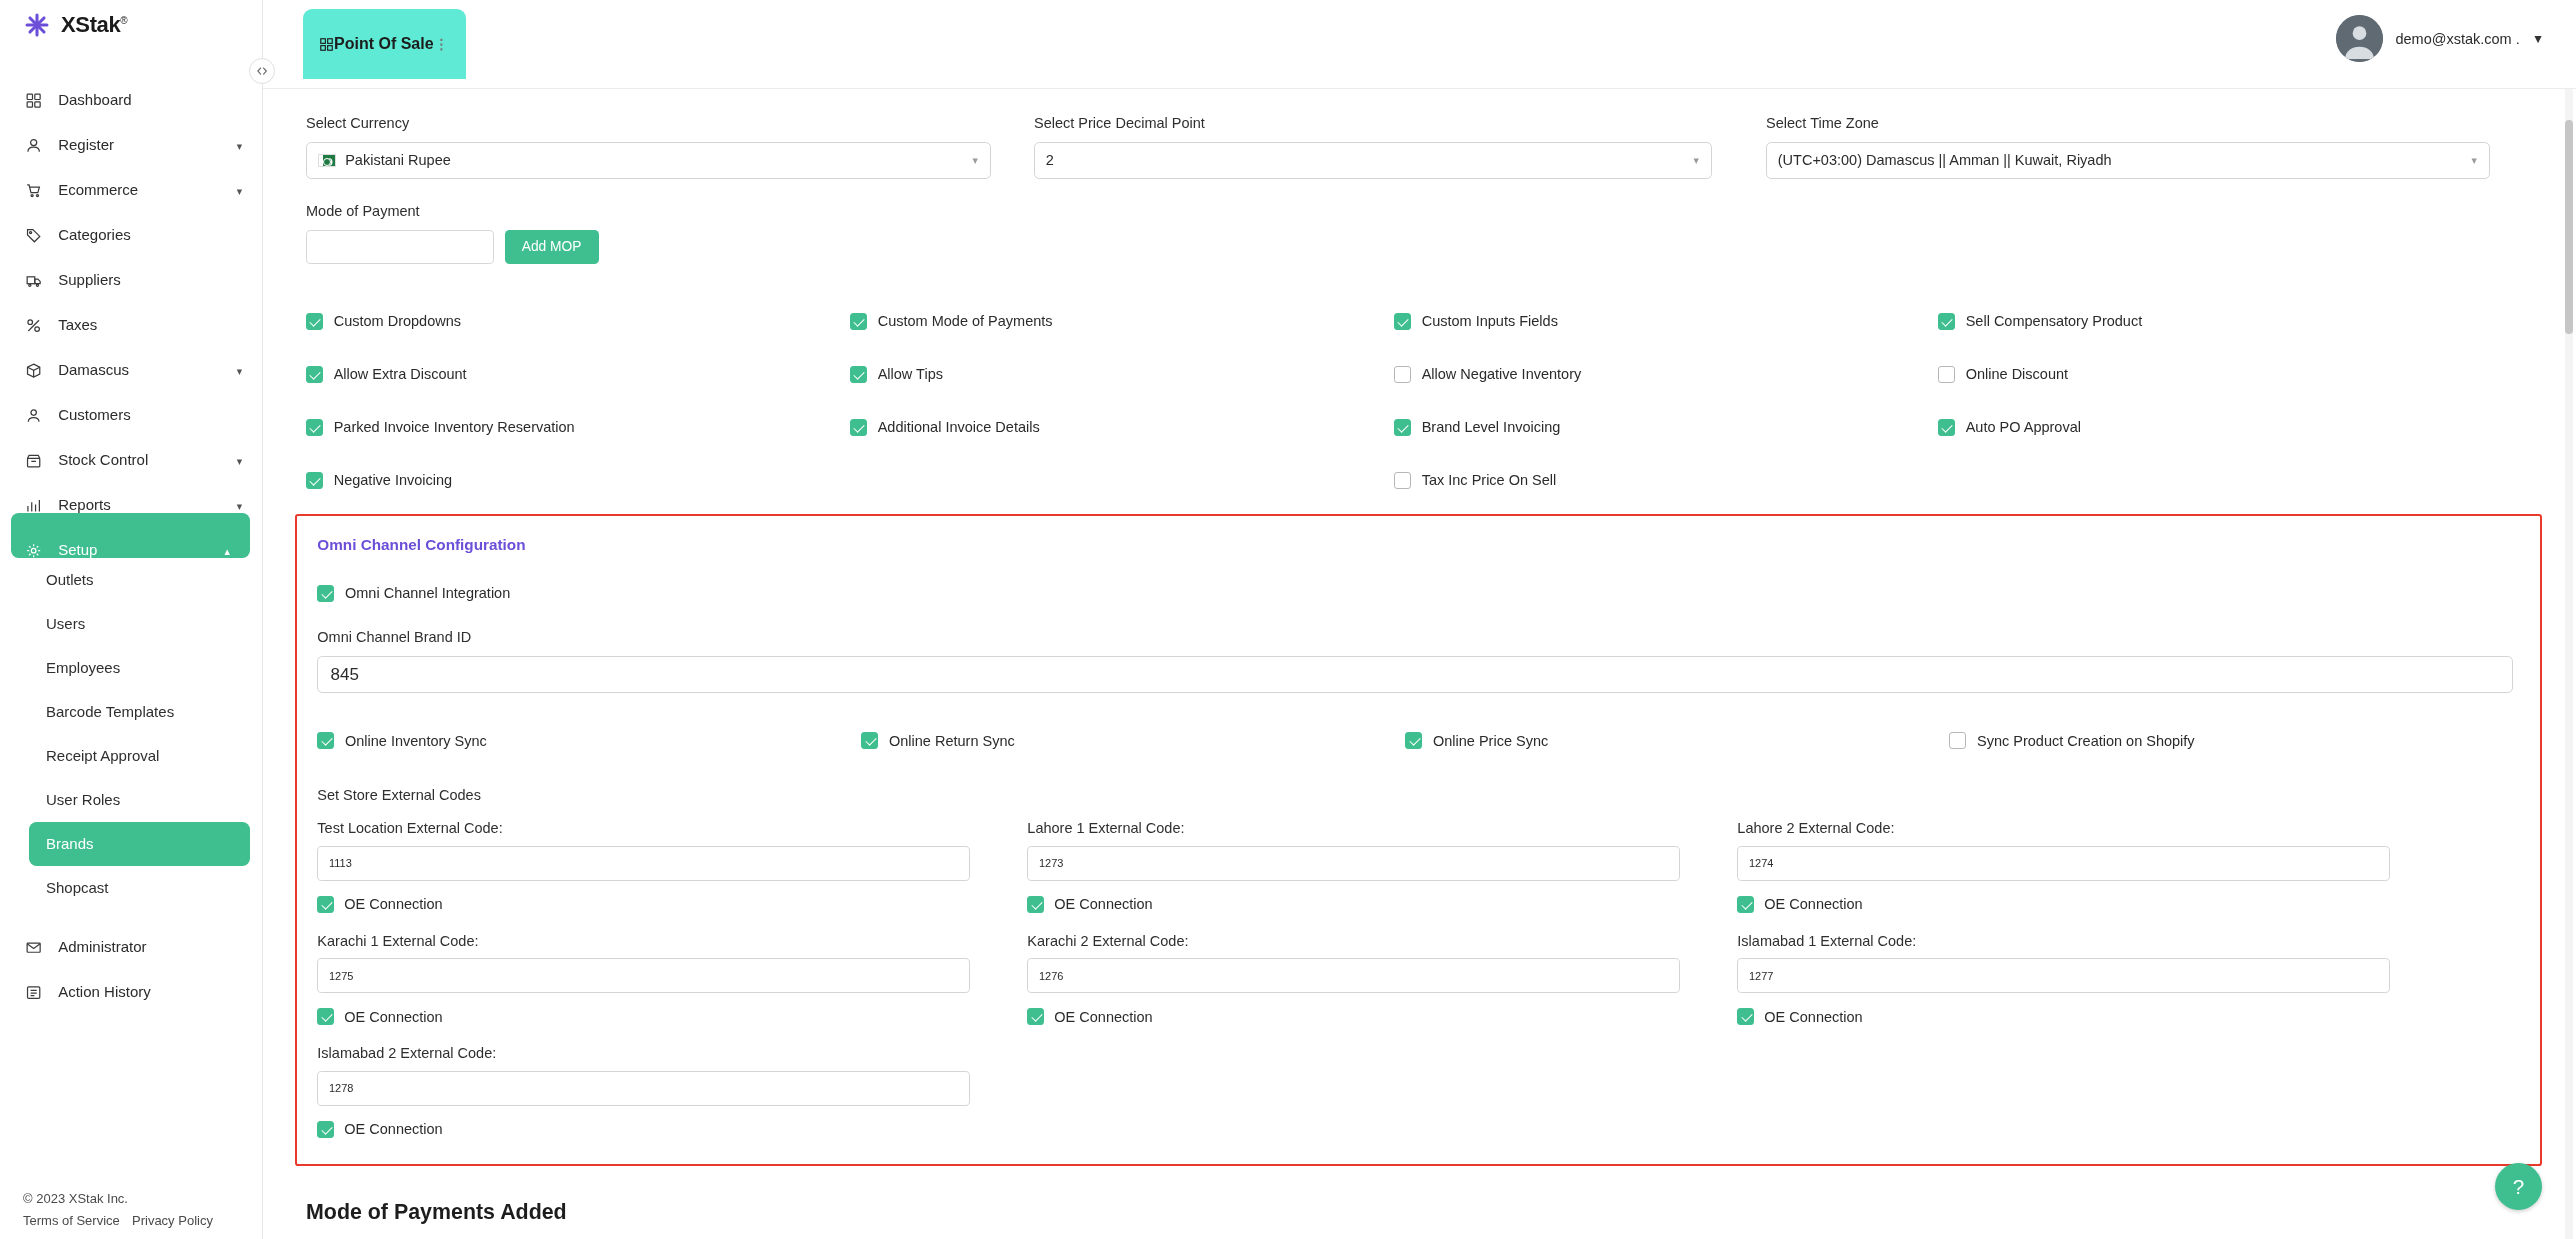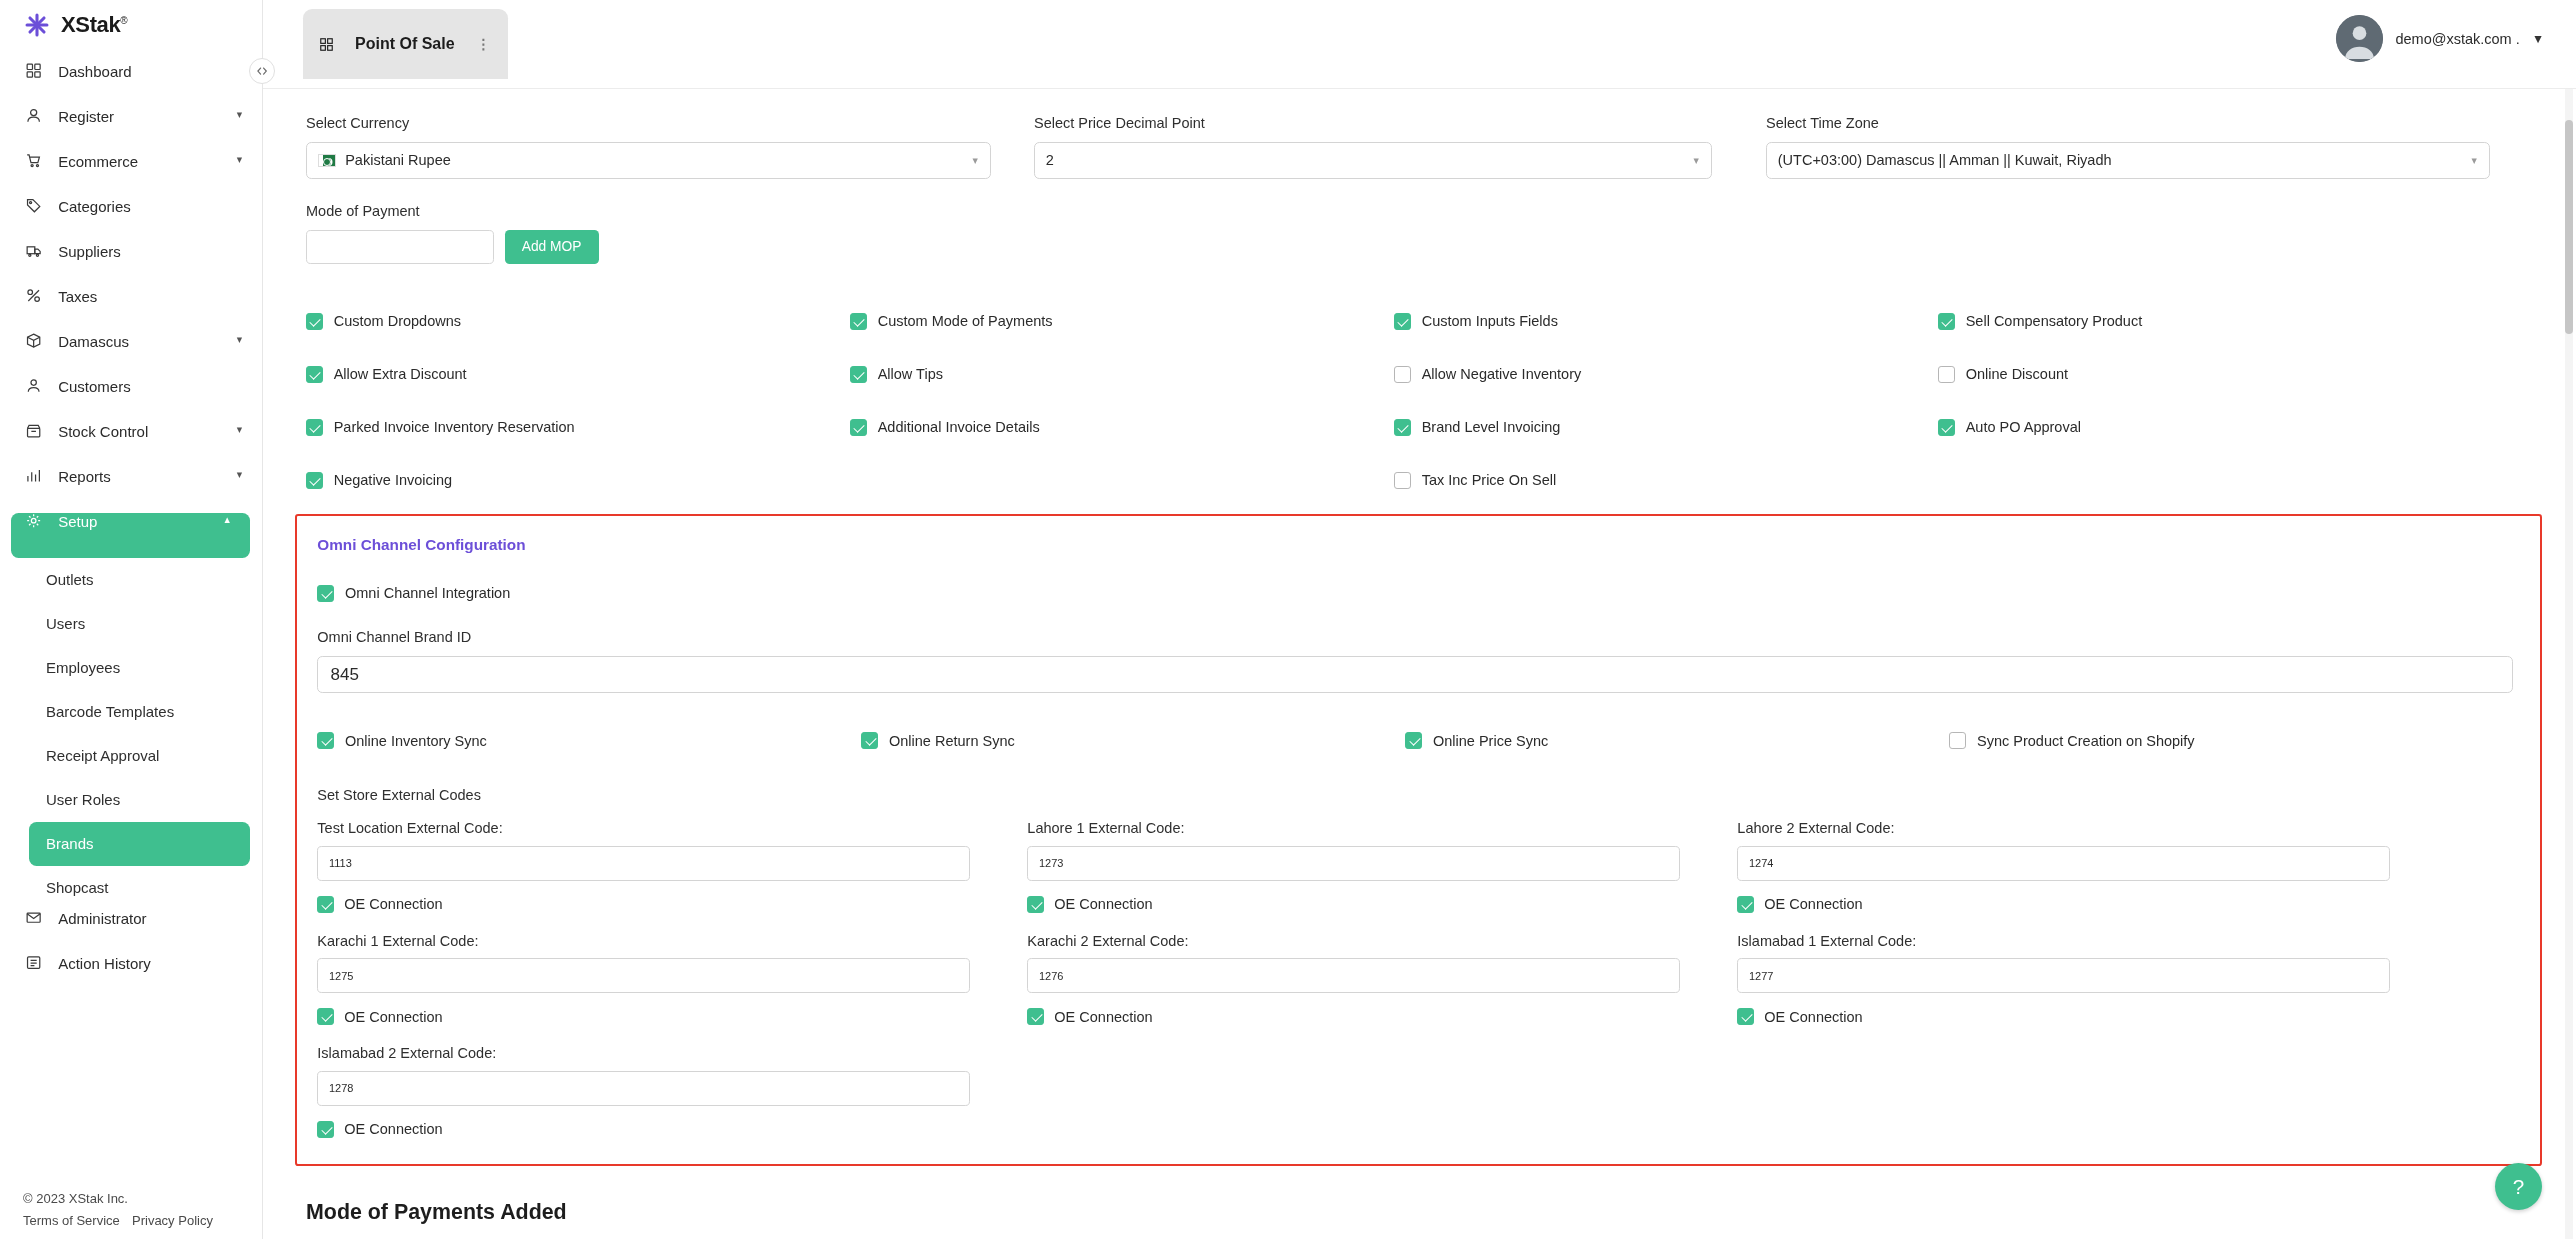--- a/index.html
+++ b/index.html
@@ -42,21 +42,21 @@
     font-size: 22px;
     font-weight: bold;
     color: #1b1b1b;
     letter-spacing: -0.4px;
   }
   .brand-name sup { font-size: 10px; vertical-align: super; font-weight: normal; }
 
   .nav { margin-top: 13.8px; }
   .nav-item {
     display: flex;
-    align-items: flex-start;
+    align-items: flex-end;
     height: 45px;
     padding-left: 26px;
     padding-right: 20px;
     font-size: 15px;
     color: #2b2b2b;
     cursor: pointer;
     position: relative;
   }
   .nav-item .ico {
     width: 23px;
@@ -143,26 +143,26 @@
     display: flex;
     align-items: flex-start;
     position: relative;
     background: #fff;
   }
   .pos-tab {
     margin-top: 9.2px;
     margin-left: 40px;
     height: 70px;
     min-width: 163px;
-    background: #e5e5e5;
+    background: #5eead4;
     border-radius: 9.2px 9.2px 0 0;
     display: flex;
     align-items: center;
     padding: 0 17px;
-    gap: 22px;
+    gap: 1px;
     font-size: 16px;
     font-weight: bold;
     color: #1c1c1c;
     cursor: pointer;
     justify-content: flex-end;
   }
   .pos-tab .grid-ico { color:#1c1c1c; display:flex; }
   .pos-tab .dots { color:#777; font-size: 13.8px; letter-spacing:0.8px; }
 
   .user-area {

